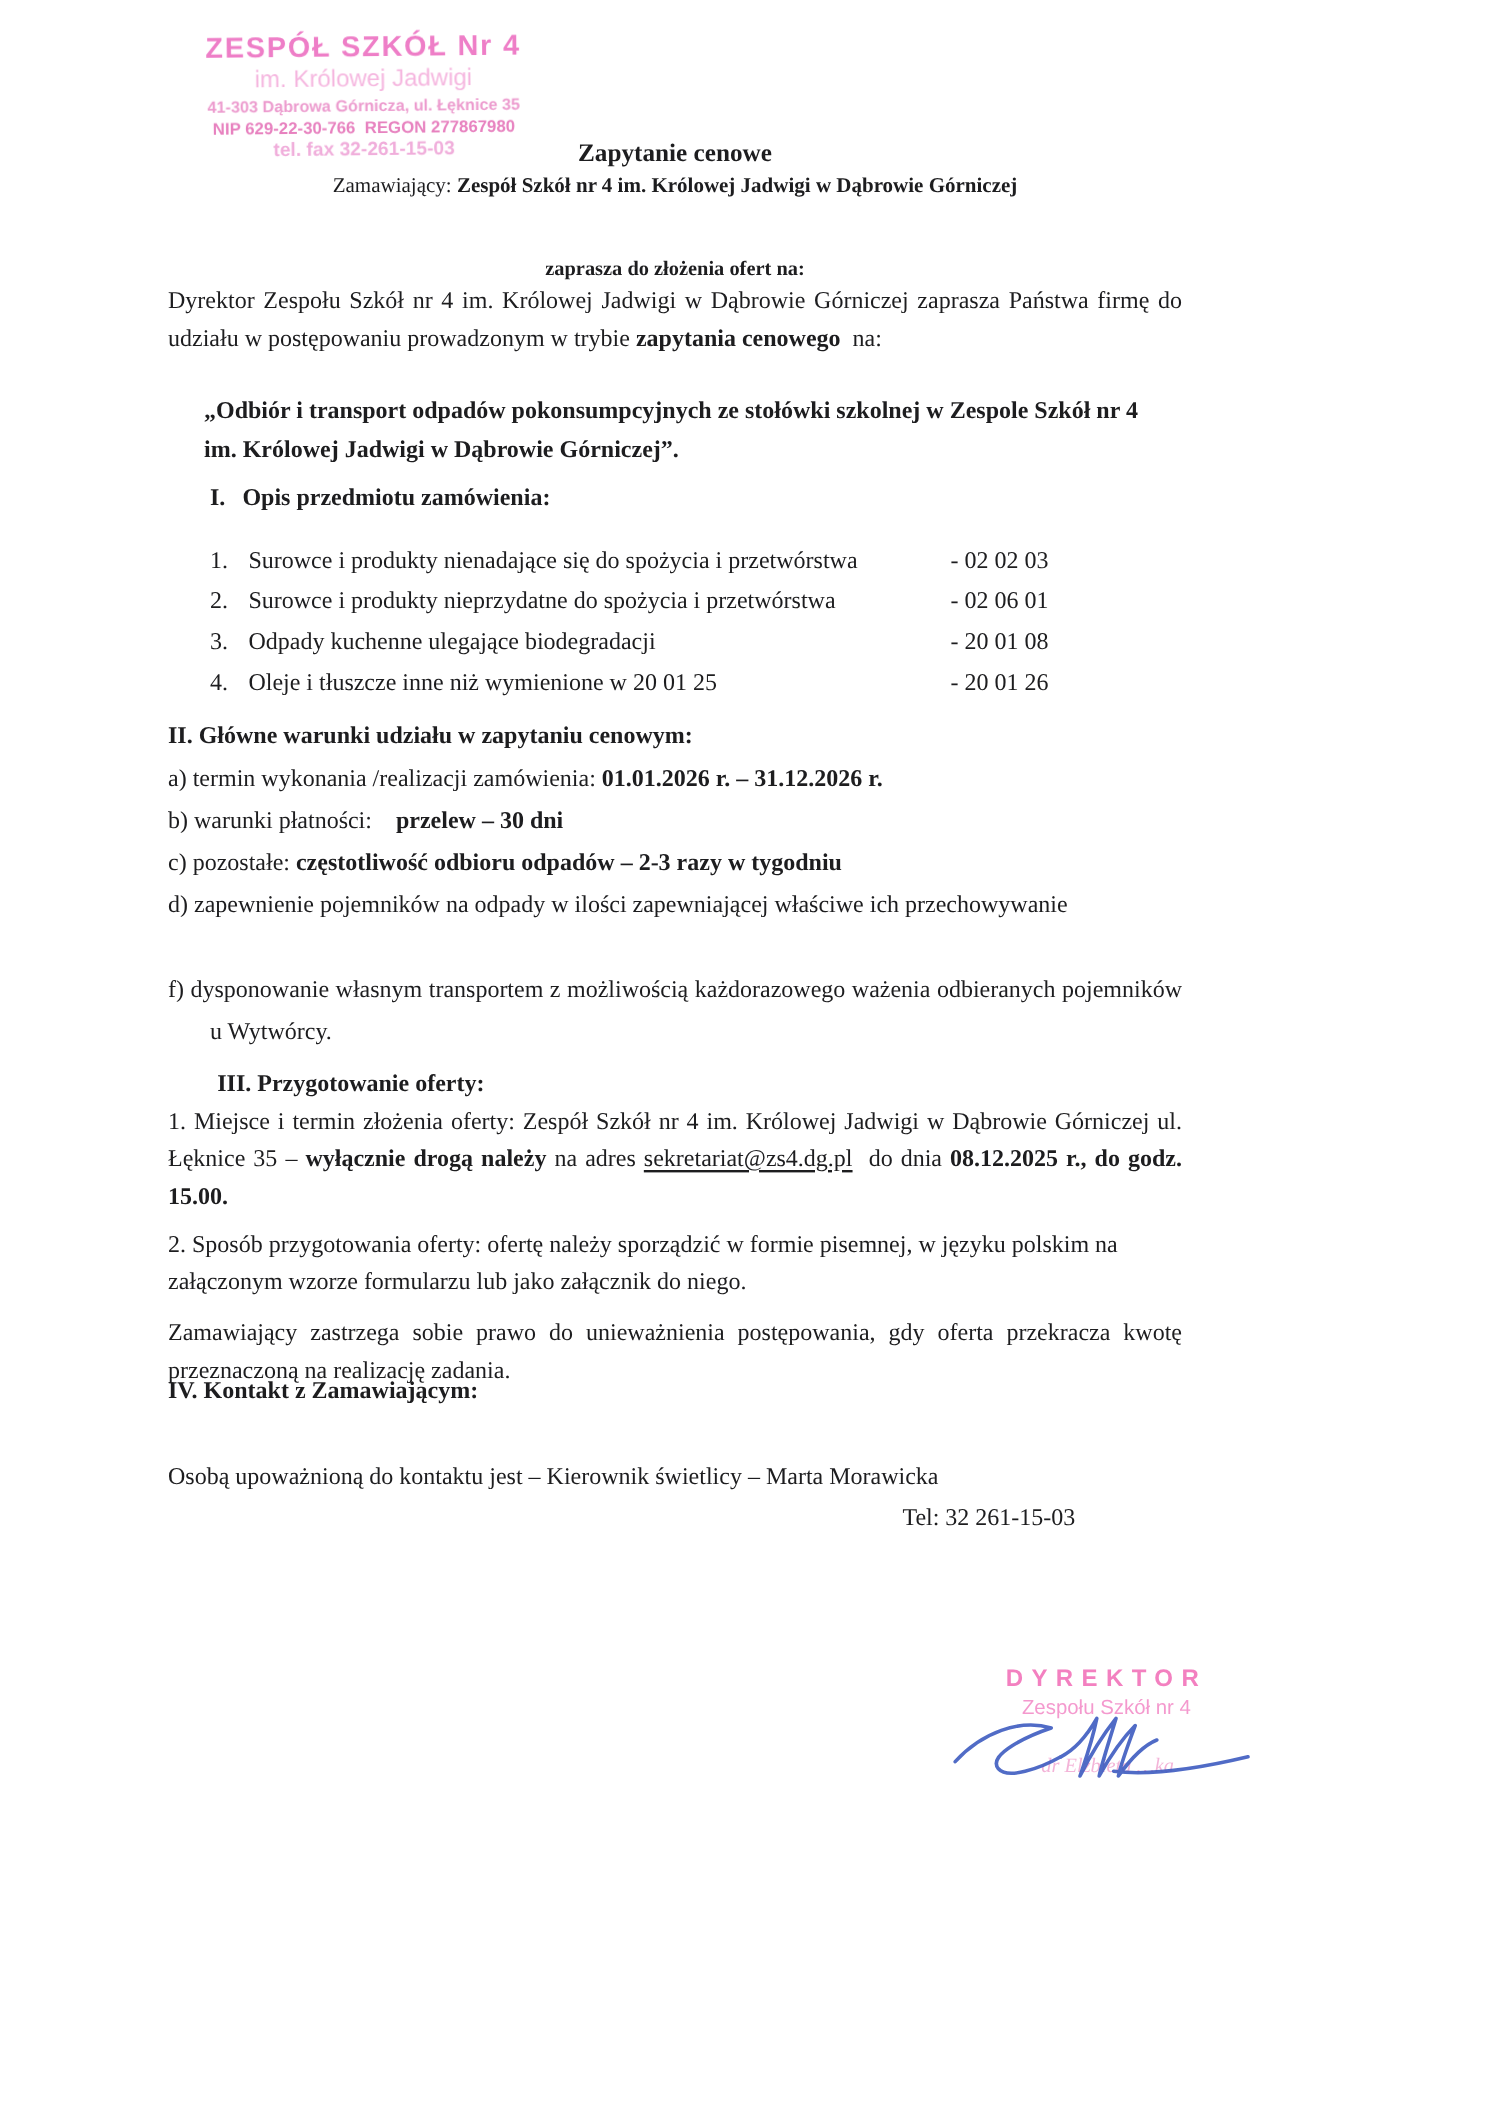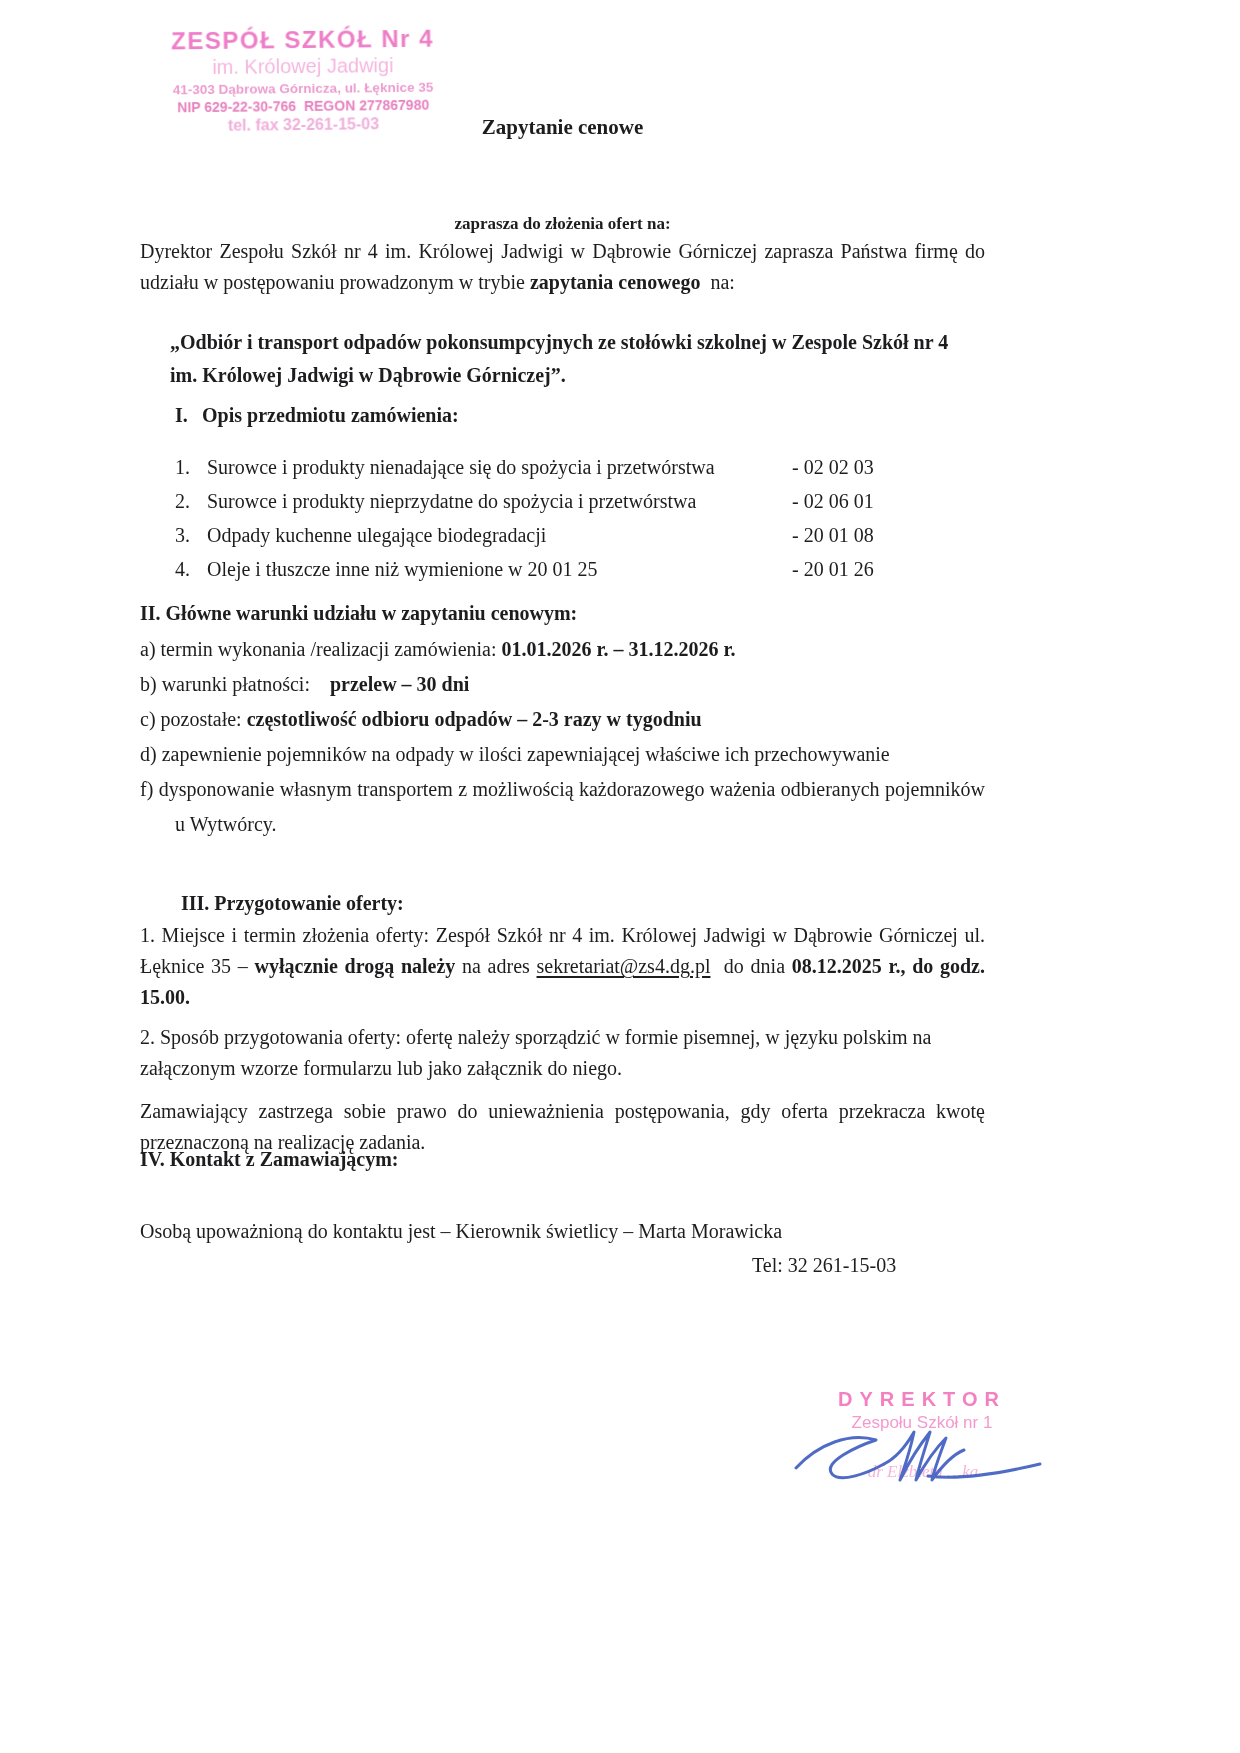--- a/index.html
+++ b/index.html
@@ -41,21 +41,21 @@
   .sec1-head{top:400px;display:flex;font-weight:bold;}
   .sec1-head .numeral{width:62px;padding-left:35px;box-sizing:border-box;}
   .sec1-list{top:452px;}
   .sec1-row{position:relative;height:34px;}
   .sec1-row .num{position:absolute;left:35px;}
   .sec1-row .txt{position:absolute;left:67px;}
   .sec1-row .code{position:absolute;left:652px;white-space:nowrap;}
   .sec2-head{top:598px;font-weight:bold;}
   .sec2-items{top:632px;}
   .sec2-row{line-height:35px;}
-  .sec2-row.hang{padding-left:35px;text-indent:-35px;text-align:justify;line-height:35px;}
+  .sec2-row.hang{padding-left:35px;text-indent:-35px;text-align:justify;line-height:35px;margin-top:36px;}
   .sec3-head{top:888px;font-weight:bold;margin-left:41px;}
   .sec3-p1{top:920px;}
   .sec3-p2{top:1022px;width:800px;}
   .sec3-p3{top:1096px;}
   .sec4-head{top:1144px;font-weight:bold;}
   .sec4-contact{top:1216px;}
   .sec4-phone{top:1250px;padding-left:612px;white-space:nowrap;}
   .email{text-decoration:underline;text-underline-offset:3px;color:#1d1d1f;}
   
   .stamp-bottom{
@@ -81,20 +81,21 @@
 
   <div class="stamp-top">
     <div class="l1">ZESPÓŁ SZKÓŁ Nr 4</div>
     <div class="l2">im. Królowej Jadwigi</div>
     <div class="l3">41-303 Dąbrowa Górnicza, ul. Łęknice 35</div>
     <div class="l4">NIP 629-22-30-766&nbsp; REGON 277867980</div>
     <div class="l5">tel. fax 32-261-15-03</div>
   </div>
 
   <div class="hdr hdr-title">Zapytanie cenowe</div>
+  <div class="hdr hdr-sub"><span>Zamawiający: </span><b>Zespół Szkół nr 4 im. Królowej Jadwigi w Dąbrowie Górniczej</b></div>
   <div class="hdr hdr-sub2">zaprasza do złożenia ofert na:</div>
 
   <div class="blk intro jst"><span>Dyrektor Zespołu Szkół nr 4 im. Królowej Jadwigi w Dąbrowie Górniczej zaprasza Państwa firmę do udziału w postępowaniu prowadzonym w trybie </span><span class="b">zapytania cenowego</span><span>&nbsp; na:</span></div>
 
   <div class="blk quote">„Odbiór i transport odpadów pokonsumpcyjnych ze stołówki szkolnej w Zespole Szkół nr 4 im. Królowej Jadwigi w Dąbrowie Górniczej”.</div>
 
   <div class="blk sec1-head">
     <span class="numeral">I.</span>
     <span>Opis przedmiotu zamówienia:</span>
   </div>
@@ -134,21 +135,21 @@
   <div class="blk sec3-p1 jst"><span>1. Miejsce i termin złożenia oferty: Zespół Szkół nr 4 im. Królowej Jadwigi w Dąbrowie Górniczej ul. Łęknice 35 – </span><span class="b">wyłącznie drogą należy</span><span> na adres </span><span class="email">sekretariat@zs4.dg.pl</span><span>&nbsp; do dnia </span><span class="b">08.12.2025 r., do godz. 15.00.</span></div>
   <div class="blk sec3-p2">2. Sposób przygotowania oferty: ofertę należy sporządzić w formie pisemnej, w języku polskim na załączonym wzorze formularzu lub jako załącznik do niego.</div>
   <div class="blk sec3-p3 jst">Zamawiający zastrzega sobie prawo do unieważnienia postępowania, gdy oferta przekracza kwotę przeznaczoną na realizację zadania.</div>
 
   <div class="blk sec4-head">IV. Kontakt z Zamawiającym:</div>
   <div class="blk sec4-contact">Osobą upoważnioną do kontaktu jest – Kierownik świetlicy – Marta Morawicka</div>
   <div class="blk sec4-phone">Tel: 32 261-15-03</div>
 
   <div class="stamp-bottom">
     <div class="role">DYREKTOR</div>
-    <div class="org">Zespołu Szkół nr 1</div>
+    <div class="org">Zespołu Szkół nr 4</div>
   </div>
   <div class="sig-name">dr Elżbieta …ka</div>
   <svg class="signature" width="260" height="72" viewBox="0 0 260 72">
     <g fill="none" stroke="#3e5cc0" stroke-width="3" stroke-linecap="round" stroke-linejoin="round" opacity="0.9">
       <path d="M8,44 C30,20 62,8 88,16 C70,22 34,38 44,50 C52,59 78,50 96,40"></path>
       <path d="M96,40 C108,34 118,22 126,8 C122,28 116,44 112,56 C122,36 134,18 142,8 C136,28 130,46 128,56 C138,38 150,22 158,14 C152,30 146,46 144,56 C154,42 166,30 176,26"></path>
       <path d="M140,52 C170,56 210,50 252,40"></path>
     </g>
   </svg>
 

